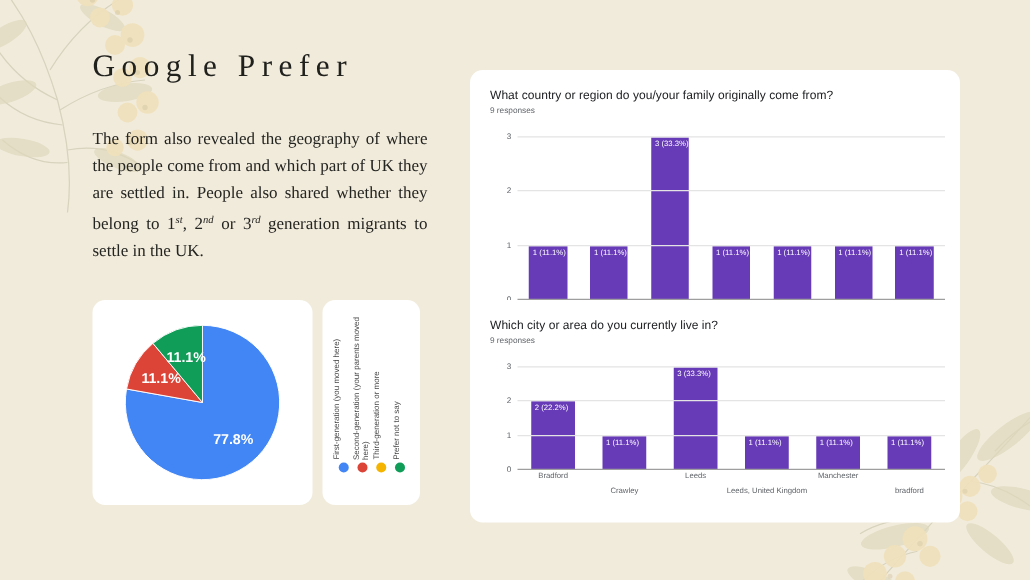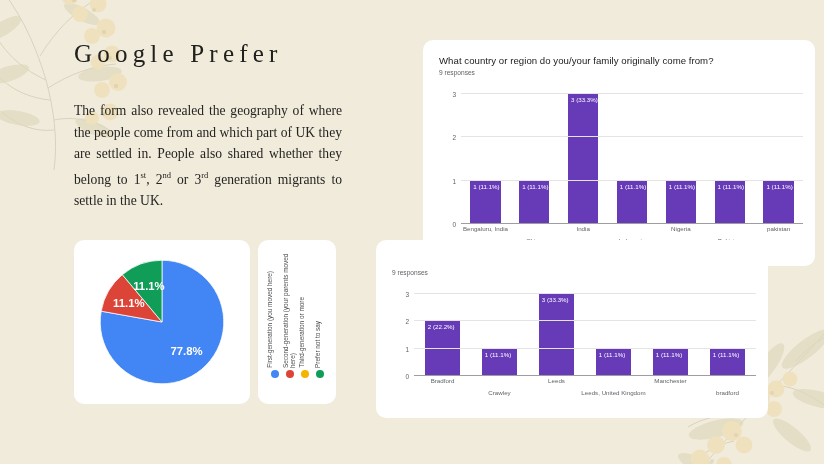--- a/index.html
+++ b/index.html
@@ -42,33 +42,33 @@
     position: absolute;
     left: 74px; top: 100px;
     width: 268px;
     font-family: "Liberation Serif", serif;
     font-size: 13.6px;
     line-height: 21.5px;
     color: #242420;
     text-align: justify;
     text-justify: inter-word;
   }
-  #body-paragraph sup { font-size: 8.5px; vertical-align: super; }
+  #body-paragraph sup { font-size: 8.5px; vertical-align: super; font-style: italic; }
 
   
   .card {
     position: absolute;
     background: #ffffff;
     border-radius: 10px;
     overflow: hidden;
   }
 
   #pie-card     { left: 74px;  top: 240px; width: 176px; height: 164px; }
   #legend-card  { left: 258px; top: 240px; width: 78px;  height: 164px; }
-  #chart-card-1 { left: 376px; top: 40px;  width: 392px; height: 226px; margin-left: 47px; }
+  #chart-card-1 { left: 376px; top: 56px;  width: 392px; height: 226px; }
   #chart-card-2 { left: 376px; top: 240px; width: 392px; height: 178px; }
 
   
   #pie-wrap {
     position: absolute;
     left: 50%; top: 50%;
     transform: translate(-50%,-50%);
     width: 126px; height: 126px;
   }
   #pie-svg { display: block; width: 126px; height: 126px; }
@@ -397,20 +397,21 @@
           <span class="xlabel row-bottom">Pakistan</span>
         </div>
         <div class="xlabel-slot">
           <span class="xlabel row-top">pakistan</span>
         </div>
       </div>
   </div>
 </div>
 
 <div class="card" id="chart-card-2">
+  <div class="chart-title">Which city or area do you currently live in?</div>
   <div class="chart-responses">9 responses</div>
   <div class="plot">
     <div class="plot-inner">
       <div class="bars">
           <div class="bar-slot">
             <div class="bar" style="height: 66.6667%; background: rgb(103, 58, 183);">
               <span class="bar-value">2 (22.2%)</span>
             </div>
           </div>
           <div class="bar-slot">

